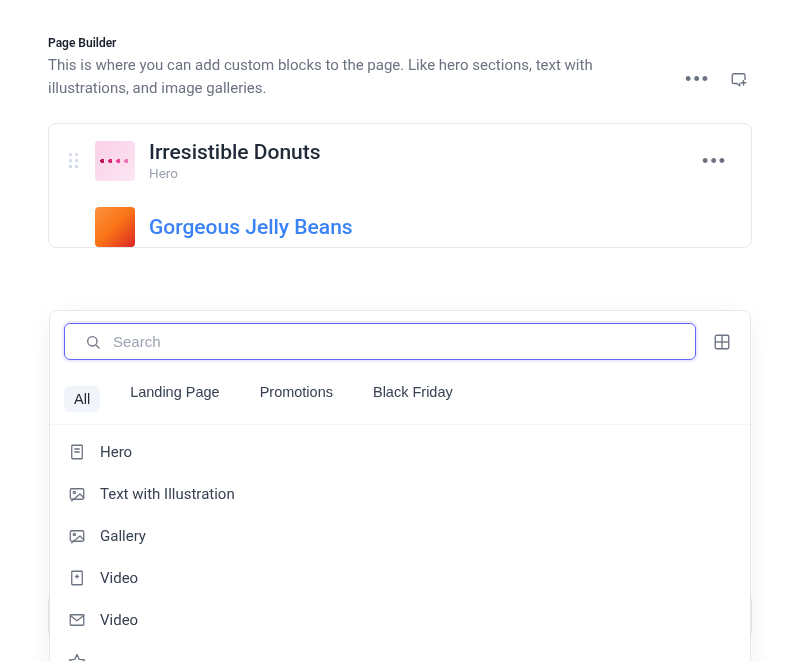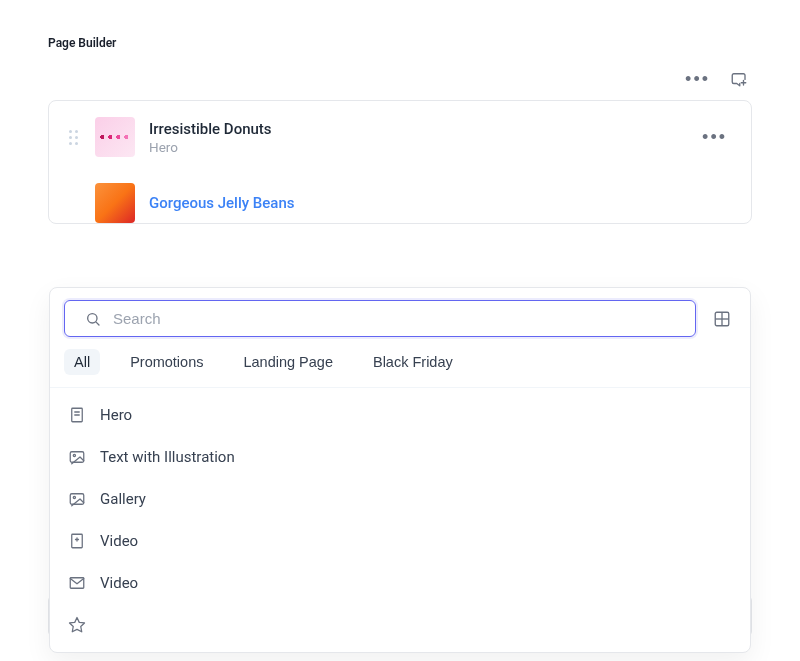--- a/index.html
+++ b/index.html
@@ -102,21 +102,21 @@
     content:"";
     position:absolute; left:4px; right:4px; top:16px; height:8px;
     background: radial-gradient(circle at 10% 50%, #be185d 2px, transparent 2px),
                 radial-gradient(circle at 35% 50%, #db2777 2px, transparent 2px),
                 radial-gradient(circle at 60% 50%, #ec4899 2px, transparent 2px),
                 radial-gradient(circle at 85% 50%, #f472b6 2px, transparent 2px);
   }
   .thumb.orange { background: linear-gradient(135deg, #fb923c, #f97316, #dc2626); }
   .block-labels { flex:1; }
   .block-title {
-    font-size: 15px;
+    font-size: 21px;
     font-weight: 500;
     color: #1f2937;
   }
   .block-subtitle {
     font-size: 13.5px;
     color: #9ca3af;
     margin-top:1px;
   }
   .block-actions { color:#9ca3af; }
   .block-row.partial { padding-bottom: 0; padding-top: 10px; }
@@ -180,20 +180,21 @@
     padding: 5px 10px;
     border-radius:6px;
     cursor:pointer;
     background: transparent;
     border:none;
   }
   .tab.active {
     background:#f1f5f9;
     color:#1f2937;
     font-weight:500;
+    margin-top:14px;
   }
   .option-list { padding: 6px 0; }
   .option {
     display:flex;
     align-items:center;
     gap:14px;
     padding: 12px 18px;
     font-size:15px;
     color:#374151;
     cursor:pointer;
@@ -220,20 +221,21 @@
   .plus { font-size:18px; line-height:1; color:#6b7280; }
 </style>
 </head>
 <body>
 
 <div class="page">
 
   <div class="header-row">
     <div class="header-text">
       <h2 class="title">Page Builder</h2>
+      <p class="description">This is where you can add custom blocks to the page. Like hero sections, text with illustrations, and image galleries.</p>
     </div>
     <div class="header-actions">
       <button class="icon-btn">
         <span class="dots-horizontal">•••</span>
       </button>
       <button class="icon-btn">
         <svg width="18" height="18" viewBox="0 0 24 24" fill="none" stroke="currentColor" stroke-width="1.8" stroke-linecap="round" stroke-linejoin="round">
           <path d="M20 12.5V7a2 2 0 0 0-2-2H5a2 2 0 0 0-2 2v9a2 2 0 0 0 2 2h4l4 3v-3"></path>
           <path d="M18 14v6"></path>
             <path d="M15 17h6"></path>
@@ -302,22 +304,22 @@
           <svg width="18" height="18" viewBox="0 0 24 24" fill="none" stroke="currentColor" stroke-width="1.8">
             <rect x="3" y="3" width="18" height="18" rx="2"></rect>
             <line x1="3" y1="12" x2="21" y2="12"></line>
             <line x1="12" y1="3" x2="12" y2="21"></line>
           </svg>
         </button>
       </div>
 
       <div class="tabs">
         <button class="tab active">All</button>
+        <button class="tab">Landing Page</button>
         <button class="tab">Promotions</button>
-        <button class="tab">Landing Page</button>
         <button class="tab">Black Friday</button>
       </div>
 
       <div class="option-list">
         <div class="option">
           <svg width="18" height="18" viewBox="0 0 24 24" fill="none" stroke="currentColor" stroke-width="1.7" stroke-linecap="round" stroke-linejoin="round">
             <rect x="5" y="3" width="14" height="18" rx="1"></rect>
             <line x1="9" y1="8" x2="15" y2="8"></line>
             <line x1="9" y1="12" x2="15" y2="12"></line>
           </svg>

